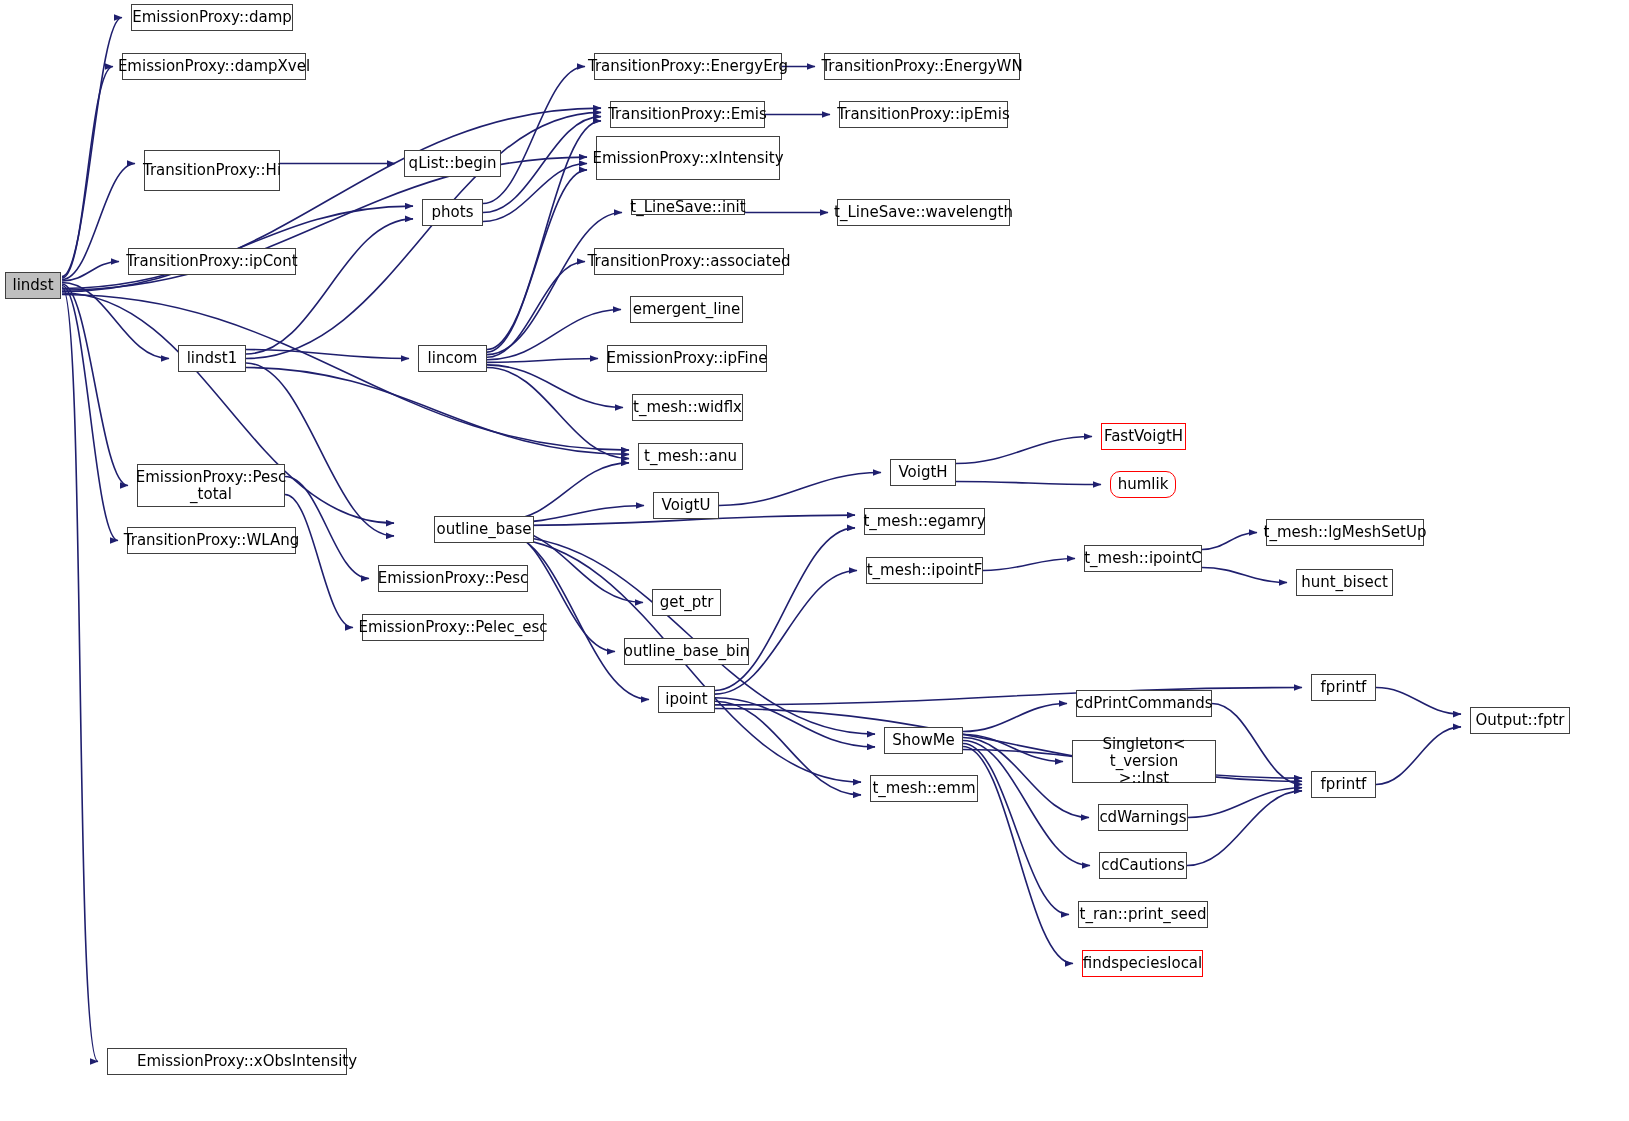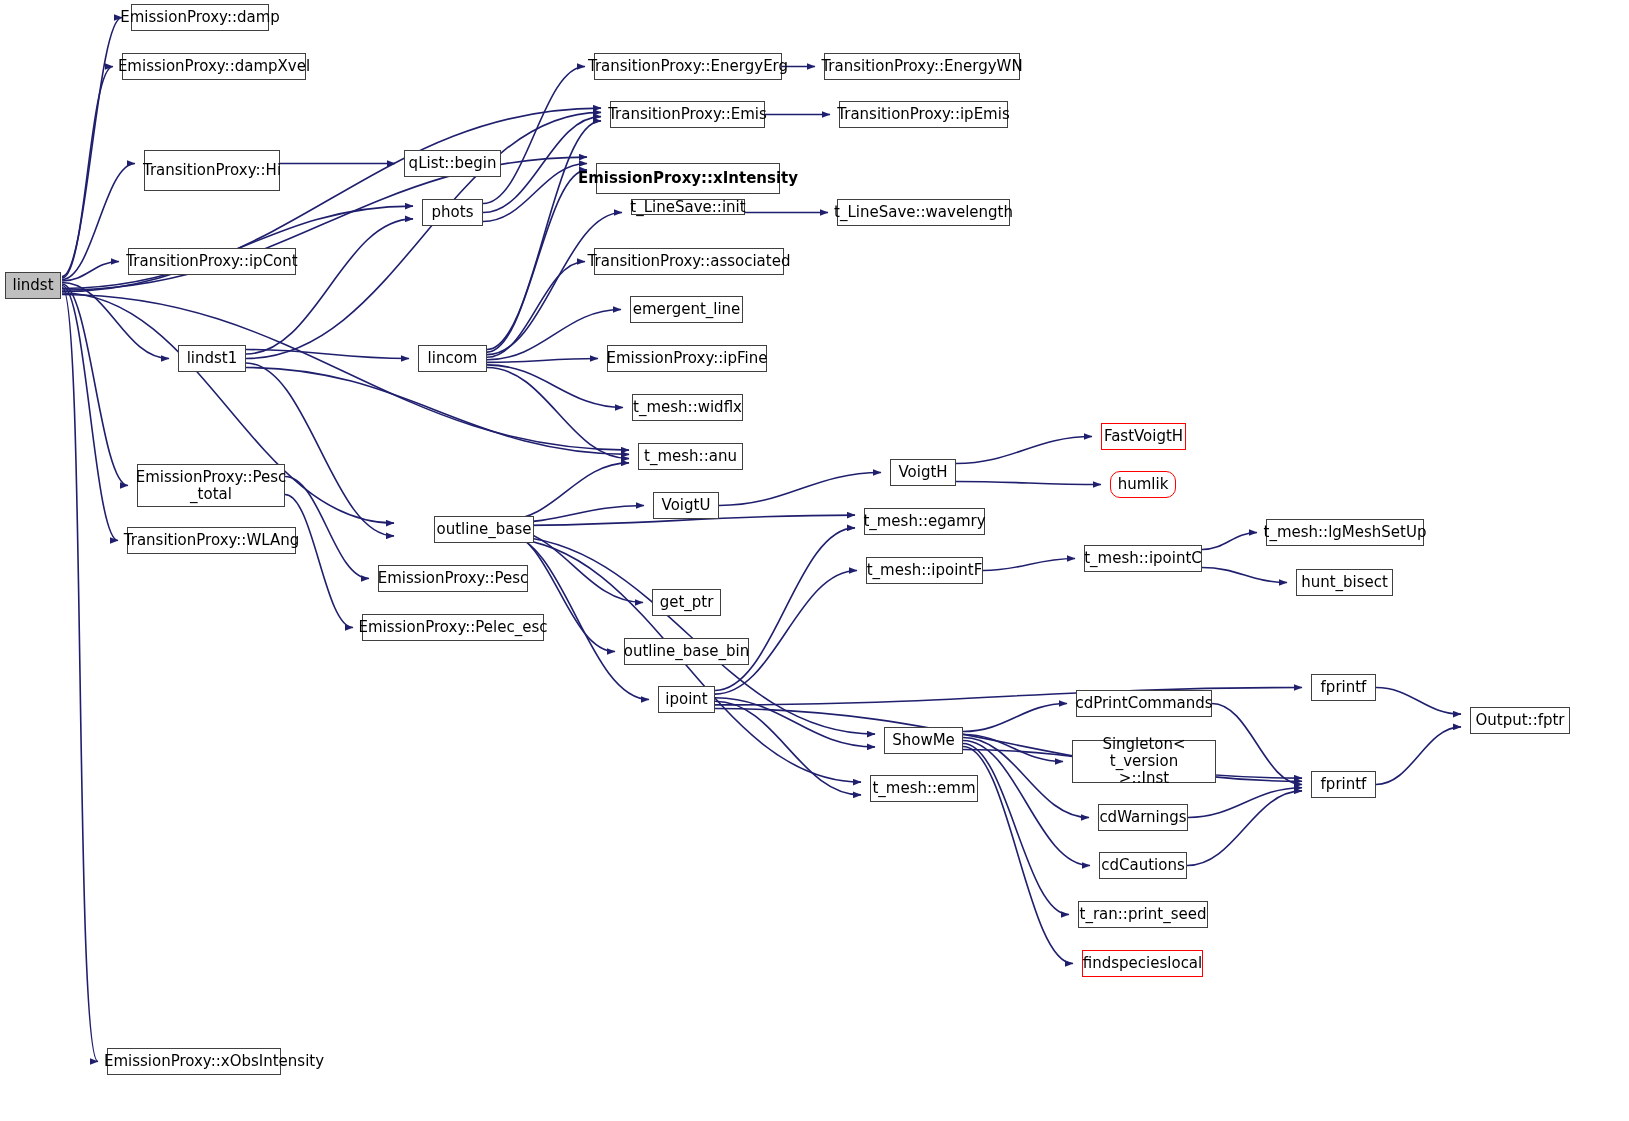--- a/index.html
+++ b/index.html
@@ -105,38 +105,38 @@
         <path d="M 963.0 746.5 C 1009.2 746.5, 1026.8 963.5, 1073.0 963.5" marker-end="url(#arrow)"></path>
         <path d="M 963.0 749.5 C 1105.4 749.5, 1159.6 781.3, 1302.0 781.3" marker-end="url(#arrow)"></path>
         <path d="M 1212.0 703.5 C 1249.8 703.5, 1264.2 784.5, 1302.0 784.5" marker-end="url(#arrow)"></path>
         <path d="M 1188.0 817.5 C 1235.9 817.5, 1254.1 787.7, 1302.0 787.7" marker-end="url(#arrow)"></path>
         <path d="M 1187.0 865.5 C 1235.3 865.5, 1253.7 790.9, 1302.0 790.9" marker-end="url(#arrow)"></path>
         <path d="M 1376.0 687.5 C 1411.7 687.5, 1425.3 714.1, 1461.0 714.1" marker-end="url(#arrow)"></path>
         <path d="M 1376.0 784.5 C 1411.7 784.5, 1425.3 726.9, 1461.0 726.9" marker-end="url(#arrow)"></path>
       </g>
   </svg>
 <div class="node current" style="left: 5px; top: 272px; width: 56px; height: 27px;">lindst</div>
-    <div class="node" style="left: 131px; top: 4px; width: 138px; height: 27px;">EmissionProxy::damp</div>
+    <div class="node" style="left: 131px; top: 4px; width: 162px; height: 27px;">EmissionProxy::damp</div>
     <div class="node" style="left: 122px; top: 53px; width: 184px; height: 27px;">EmissionProxy::dampXvel</div>
     <div class="node" style="left: 144px; top: 150px; width: 136px; height: 41px;">TransitionProxy::Hi</div>
     <div class="node" style="left: 128px; top: 248px; width: 168px; height: 27px;">TransitionProxy::ipCont</div>
     <div class="node" style="left: 178px; top: 345px; width: 68px; height: 27px;">lindst1</div>
     <div class="node" style="left: 137px; top: 464px; width: 148px; height: 43px;">EmissionProxy::Pesc
 _total</div>
     <div class="node" style="left: 127px; top: 527px; width: 169px; height: 27px;">TransitionProxy::WLAng</div>
-    <div class="node" style="left: 107px; top: 1048px; width: 174px; height: 27px; padding-left: 45px;">EmissionProxy::xObsIntensity</div>
+    <div class="node" style="left: 107px; top: 1048px; width: 240px; height: 27px; padding-left: 45px;">EmissionProxy::xObsIntensity</div>
     <div class="node" style="left: 404px; top: 150px; width: 97px; height: 27px;">qList::begin</div>
     <div class="node" style="left: 422px; top: 199px; width: 61px; height: 27px;">phots</div>
     <div class="node" style="left: 418px; top: 345px; width: 69px; height: 27px;">lincom</div>
     <div class="node" style="left: 403px; top: 516px; width: 100px; height: 27px; margin-left: 31px;">outline_base</div>
     <div class="node" style="left: 378px; top: 565px; width: 150px; height: 27px;">EmissionProxy::Pesc</div>
     <div class="node" style="left: 362px; top: 614px; width: 182px; height: 27px;">EmissionProxy::Pelec_esc</div>
     <div class="node" style="left: 594px; top: 53px; width: 188px; height: 27px;">TransitionProxy::EnergyErg</div>
     <div class="node" style="left: 610px; top: 101px; width: 155px; height: 27px;">TransitionProxy::Emis</div>
-    <div class="node" style="left: 596px; top: 163px; width: 184px; height: 31px; font-weight: bold;">EmissionProxy::xIntensity</div>
+    <div class="node" style="left: 596px; top: 136px; width: 184px; height: 44px;">EmissionProxy::xIntensity</div>
     <div class="node" style="left: 631px; top: 199px; width: 114px; height: 16px;">t_LineSave::init</div>
     <div class="node" style="left: 594px; top: 248px; width: 190px; height: 27px;">TransitionProxy::associated</div>
     <div class="node" style="left: 630px; top: 296px; width: 113px; height: 27px;">emergent_line</div>
     <div class="node" style="left: 607px; top: 345px; width: 160px; height: 27px;">EmissionProxy::ipFine</div>
     <div class="node" style="left: 632px; top: 394px; width: 111px; height: 27px;">t_mesh::widflx</div>
     <div class="node" style="left: 638px; top: 443px; width: 105px; height: 27px;">t_mesh::anu</div>
     <div class="node" style="left: 653px; top: 492px; width: 66px; height: 27px;">VoigtU</div>
     <div class="node" style="left: 652px; top: 589px; width: 69px; height: 27px;">get_ptr</div>
     <div class="node" style="left: 624px; top: 638px; width: 125px; height: 27px;">outline_base_bin</div>
     <div class="node" style="left: 658px; top: 686px; width: 57px; height: 27px;">ipoint</div>

